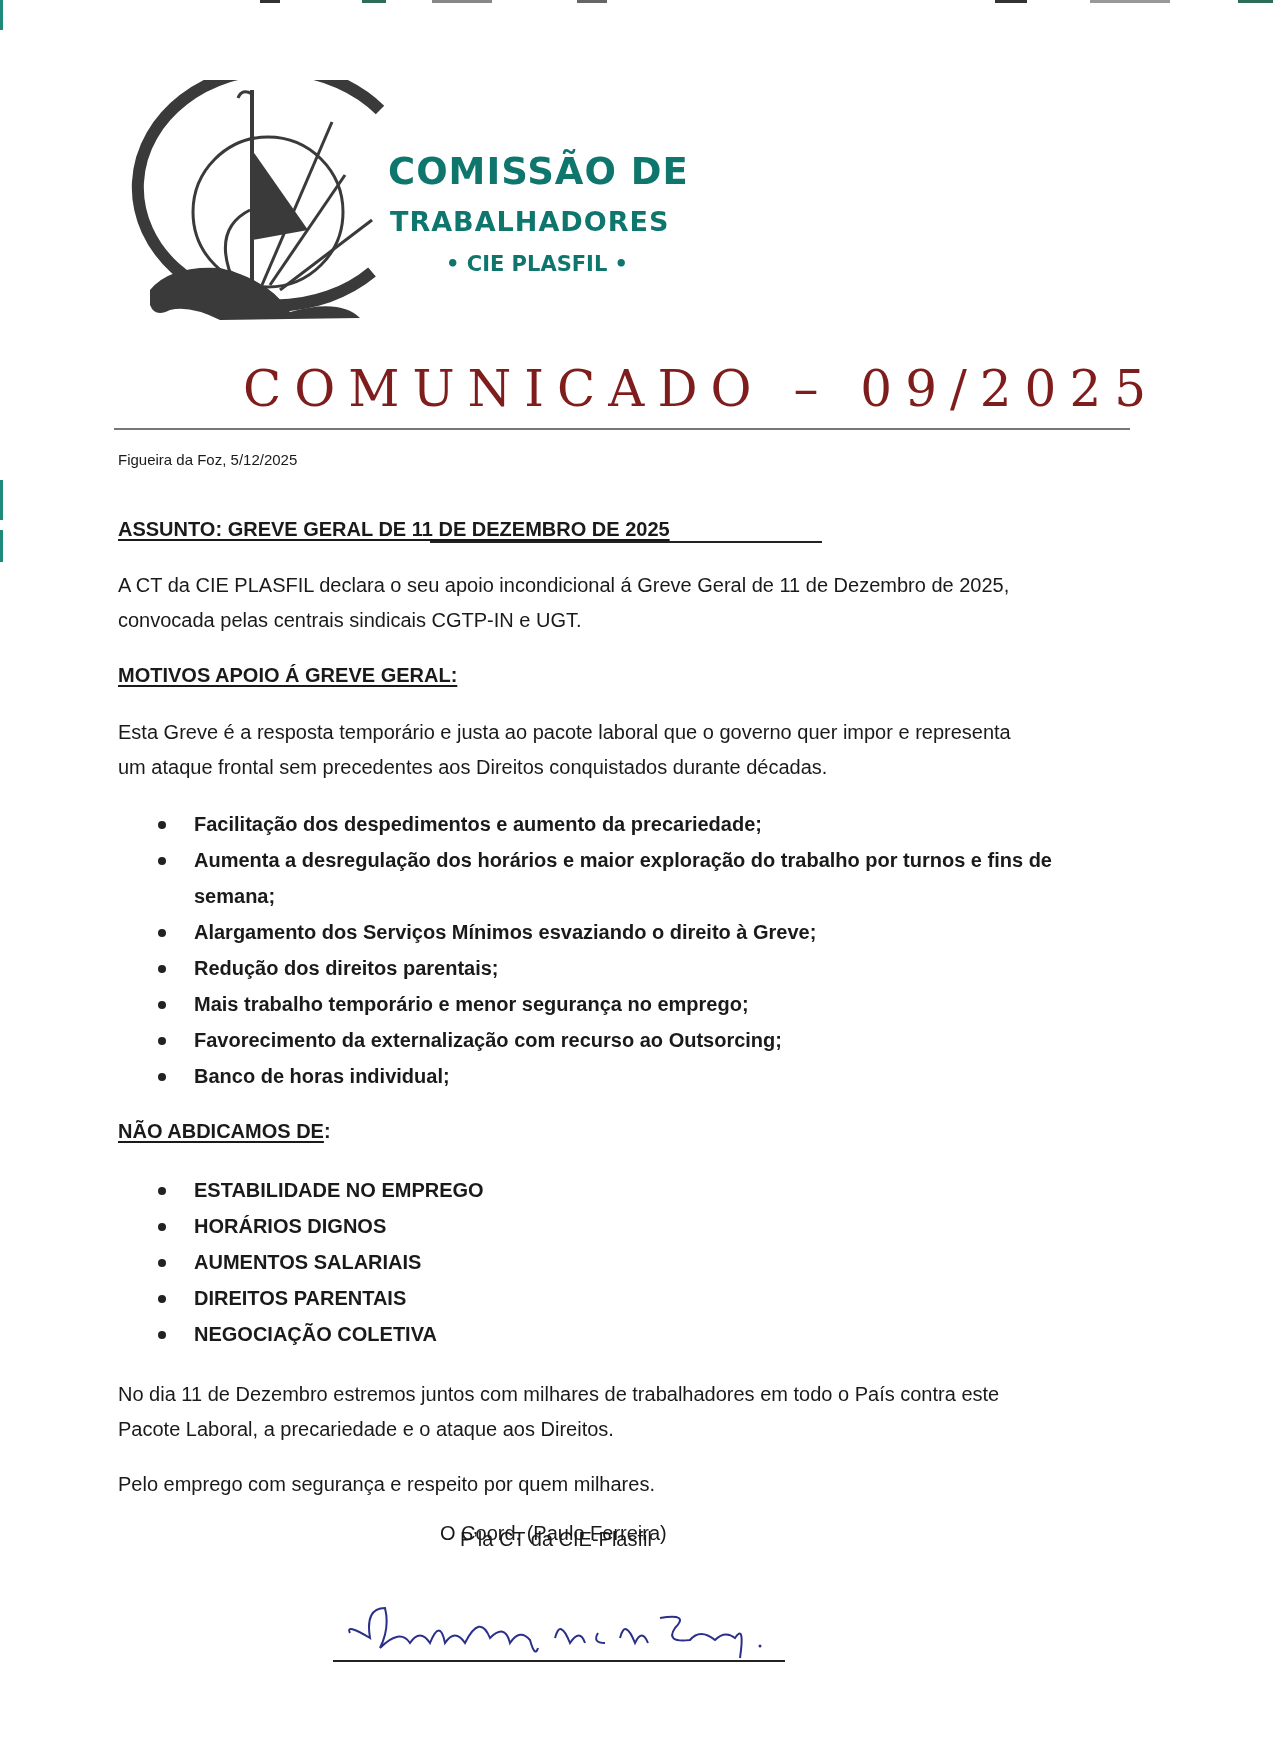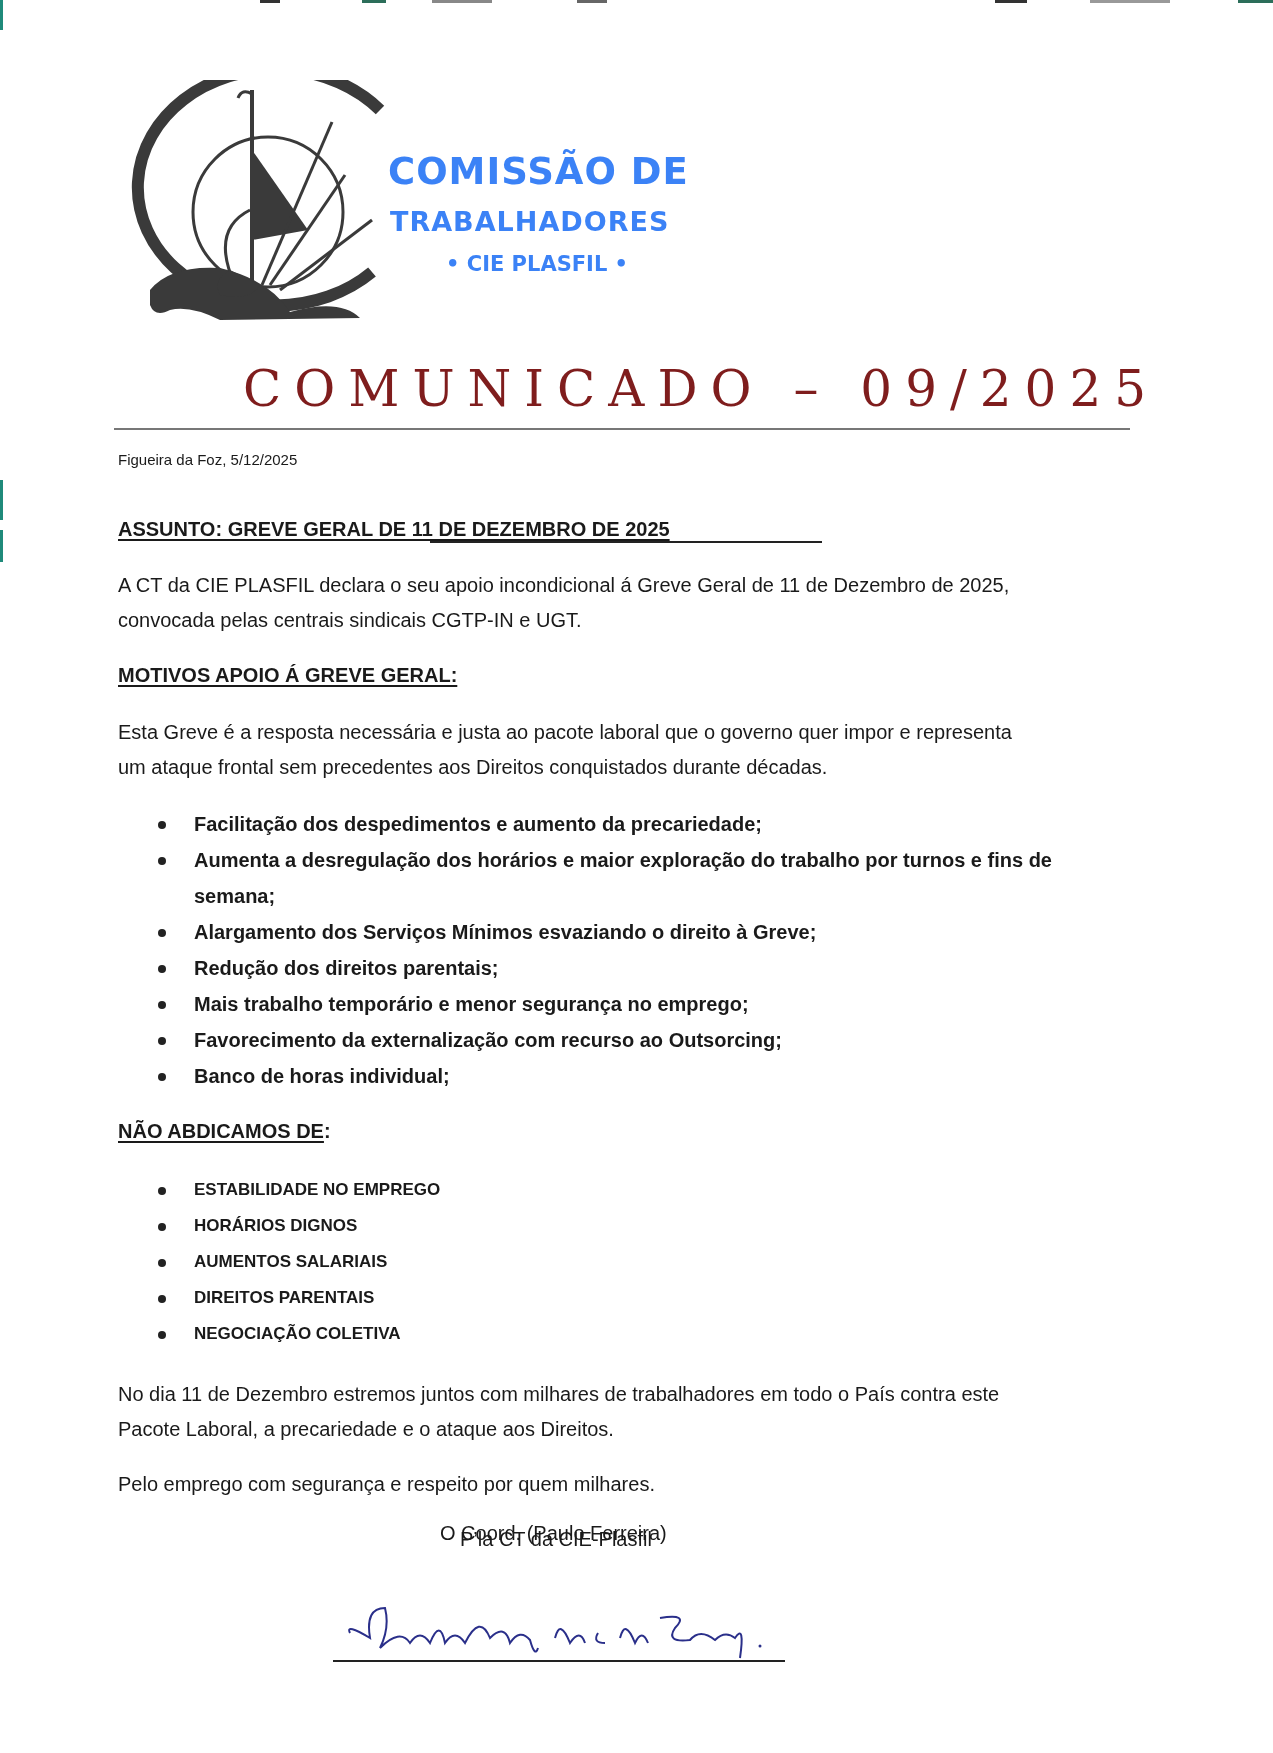--- a/index.html
+++ b/index.html
@@ -3,36 +3,36 @@
   <meta charset="utf-8">
   <style>
     html, body { margin: 0; padding: 0; }
     body {
       width: 1273px; height: 1753px; background: #ffffff; position: relative;
       overflow: hidden; font-family: "Liberation Sans", sans-serif; color: #1a1a1a;
     }
     .edge-mark { position: absolute; background: #1f8a7a; }
     .top-mark { position: absolute; top: 0; height: 3px; background: #333; }
     .logo { position: absolute; left: 110px; top: 80px; width: 300px; height: 245px; }
-    .org-name { position: absolute; left: 388px; font-family: "DejaVu Sans", sans-serif; font-weight: bold; color: #3b82f6; }
+    .org-name { position: absolute; left: 388px; font-family: "DejaVu Sans", sans-serif; font-weight: bold; color: #0f766e; }
     .org-1 { top: 150px; font-size: 37px; letter-spacing: 1px; }
     .org-2 { top: 206px; font-size: 27px; letter-spacing: 1px; left: 390px; }
     .org-3 { top: 252px; font-size: 21px; left: 446px; }
     .doc-title {
       position: absolute; left: 243px; top: 360px; font-family: "DejaVu Serif", serif;
       font-size: 50px; letter-spacing: 13px; color: #7f1d1d; font-weight: normal;
     }
     .title-rule { position: absolute; left: 114px; top: 428px; width: 1016px; height: 2px; background: #777; }
     .txt { position: absolute; left: 118px; font-size: 20px; line-height: 34px; white-space: nowrap; }
     .u { text-decoration: underline; text-underline-offset: 3px; }
     .subject-line { position: absolute; left: 430px; top: 541px; width: 392px; height: 1.5px; background: #222; }
     ul.bul { position: absolute; left: 150px; margin: 0; padding: 0; list-style: none; }
     ul.bul li { position: relative; padding-left: 44px; font-size: 20px; font-weight: bold; line-height: 36px; white-space: nowrap; }
     ul.bul li::before { content: ""; position: absolute; left: 8px; top: 15px; width: 8px; height: 8px; border-radius: 50%; background: #222; }
-    ul.caps li { font-weight: bold; font-size: 17px; line-height: 36px; }
+    ul.caps li { font-weight: bold; font-size: 20px; line-height: 36px; }
     .center-txt { position: absolute; font-size: 20px; white-space: nowrap; }
     .sig-line { position: absolute; left: 333px; top: 1660px; width: 452px; height: 1.5px; background: #222; }
     .signature { position: absolute; left: 330px; top: 1588px; width: 470px; height: 80px; }
   </style>
 <style>ul.bul li.nobullet::before{display:none;}</style></head>
 <body>
 
 <div class="edge-mark" style="left:0;top:0;width:3px;height:30px;"></div>
 <div class="edge-mark" style="left:0;top:480px;width:3px;height:40px;"></div>
 <div class="edge-mark" style="left:0;top:530px;width:3px;height:32px;"></div>
@@ -65,21 +65,21 @@
 <div class="title-rule"></div>
 
 <div class="txt" style="top:443px;font-size:15px;">Figueira da Foz, 5/12/2025</div>
 <div class="txt u" style="top:512px;font-weight:bold;">ASSUNTO: GREVE GERAL DE 11 DE DEZEMBRO DE 2025</div>
 <div class="subject-line"></div>
 
 <div class="txt" style="top:568px;">A CT da CIE PLASFIL declara o seu apoio incondicional á Greve Geral de 11 de Dezembro de 2025,</div>
 <div class="txt" style="top:603px;">convocada pelas centrais sindicais CGTP-IN e UGT.</div>
 
 <div class="txt u" style="top:658px;font-weight:bold;text-align:center;">MOTIVOS APOIO Á GREVE GERAL:</div>
-<div class="txt" style="top:715px;">Esta Greve é a resposta necessária e justa ao pacote laboral que o governo quer impor e representa</div>
+<div class="txt" style="top:715px;">Esta Greve é a resposta temporário e justa ao pacote laboral que o governo quer impor e representa</div>
 <div class="txt" style="top:750px;">um ataque frontal sem precedentes aos Direitos conquistados durante décadas.</div>
 
 <ul class="bul" style="top:806px;">
   <li>Facilitação dos despedimentos e aumento da precariedade;</li>
   <li>Aumenta a desregulação dos horários e maior exploração do trabalho por turnos e fins de</li>
   <li style="list-style:none;" class="nobullet">semana;</li>
   <li>Alargamento dos Serviços Mínimos esvaziando o direito à Greve;</li>
   <li>Redução dos direitos parentais;</li>
   <li>Mais trabalho temporário e menor segurança no emprego;</li>
   <li>Favorecimento da externalização com recurso ao Outsorcing;</li>

